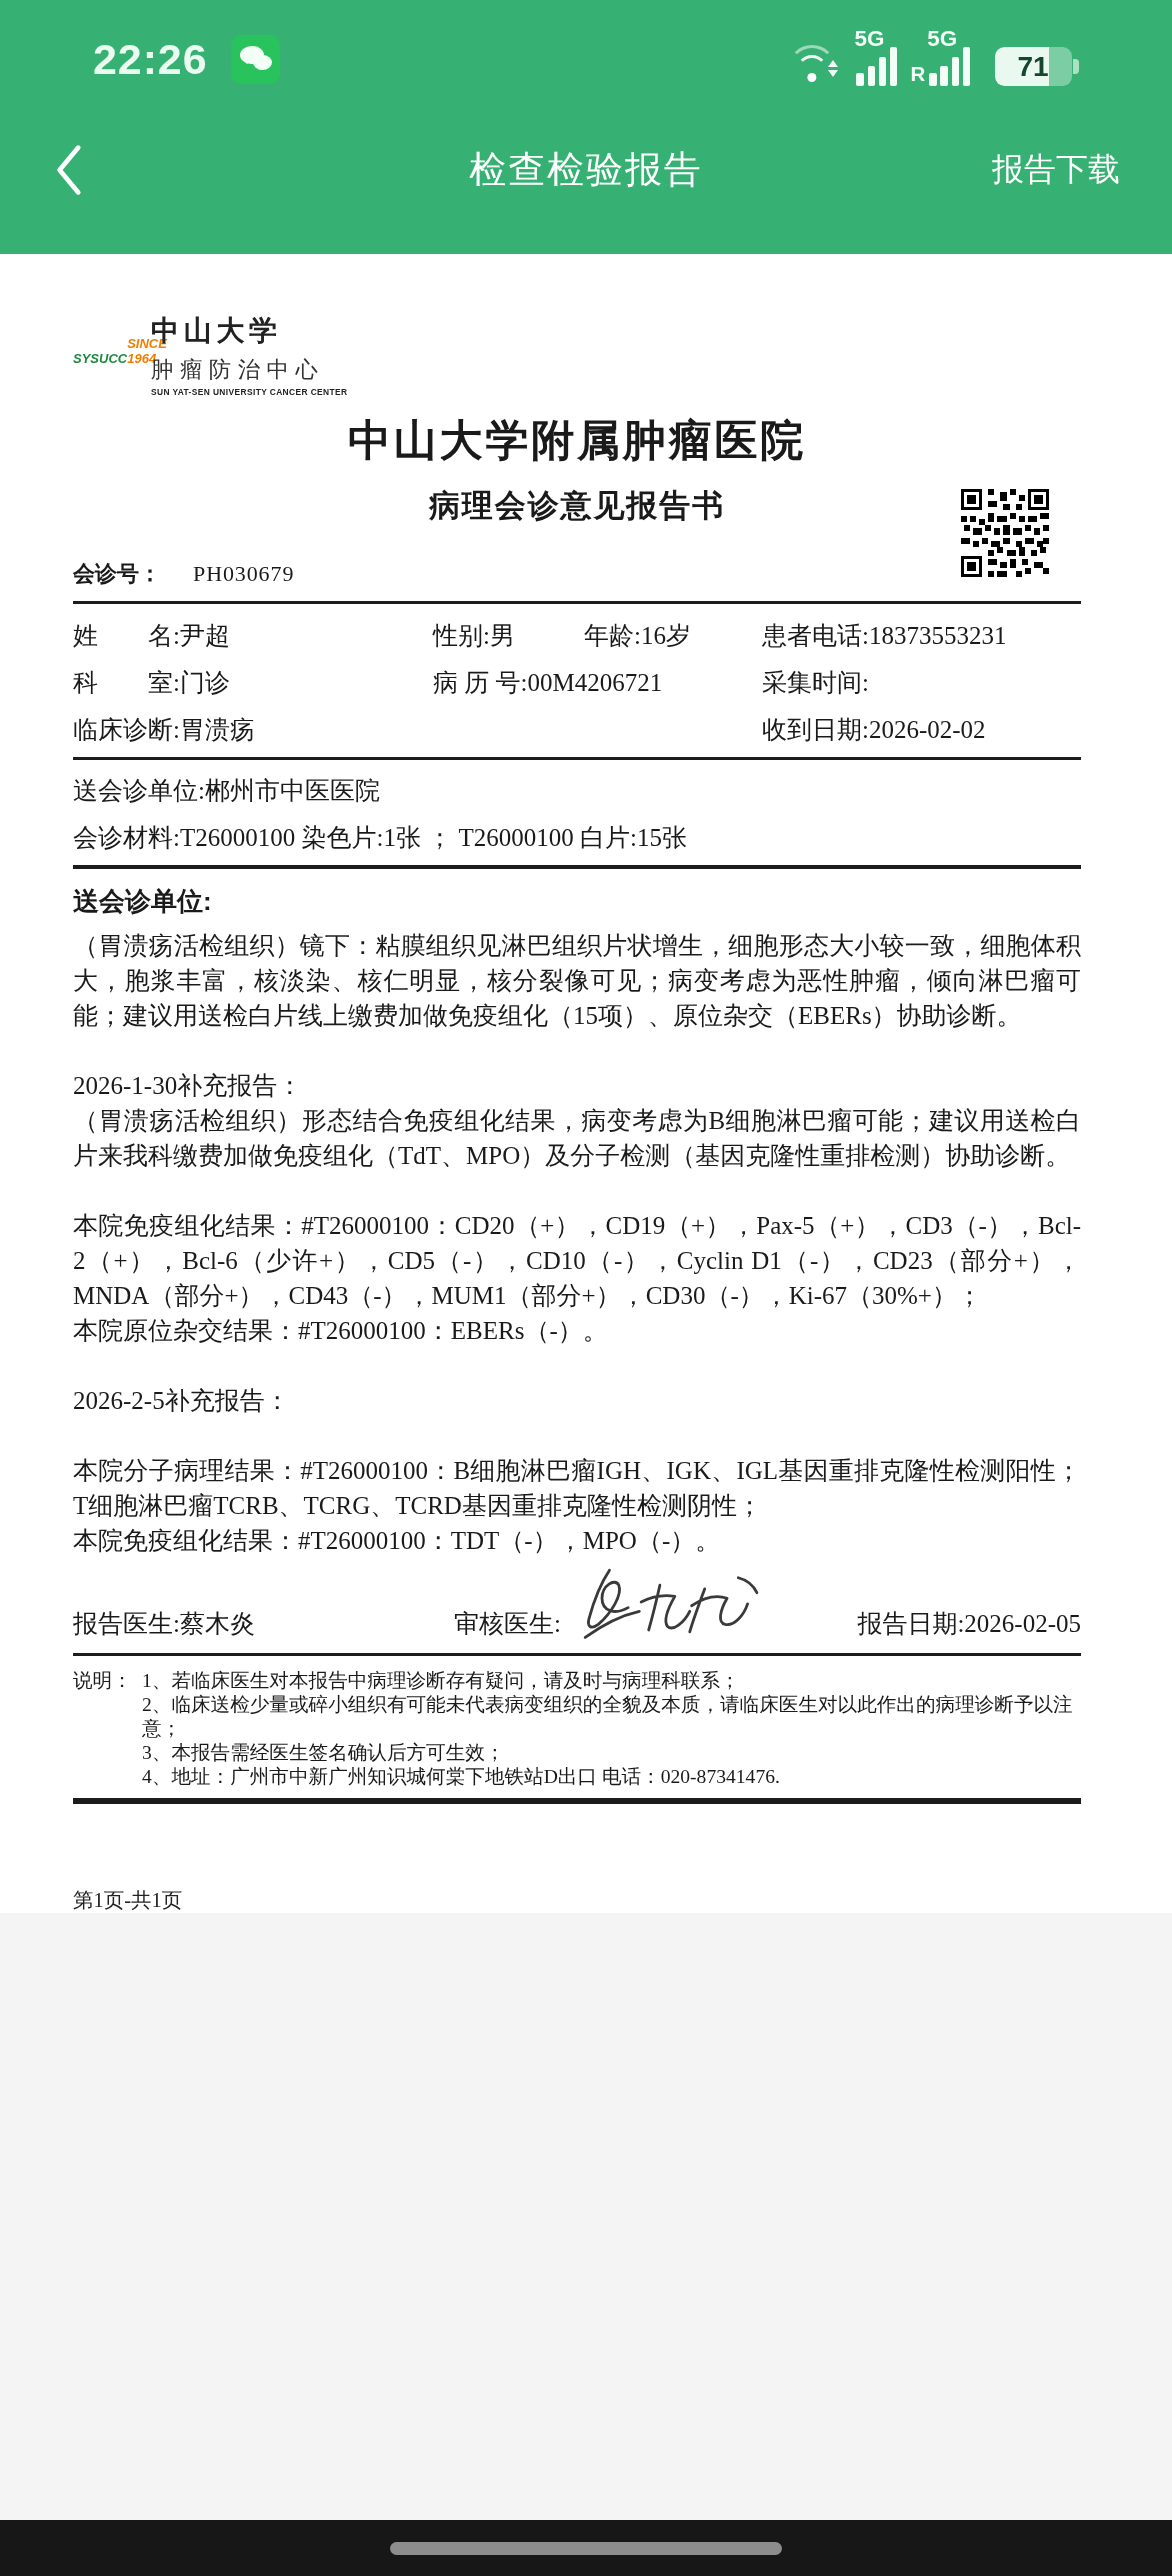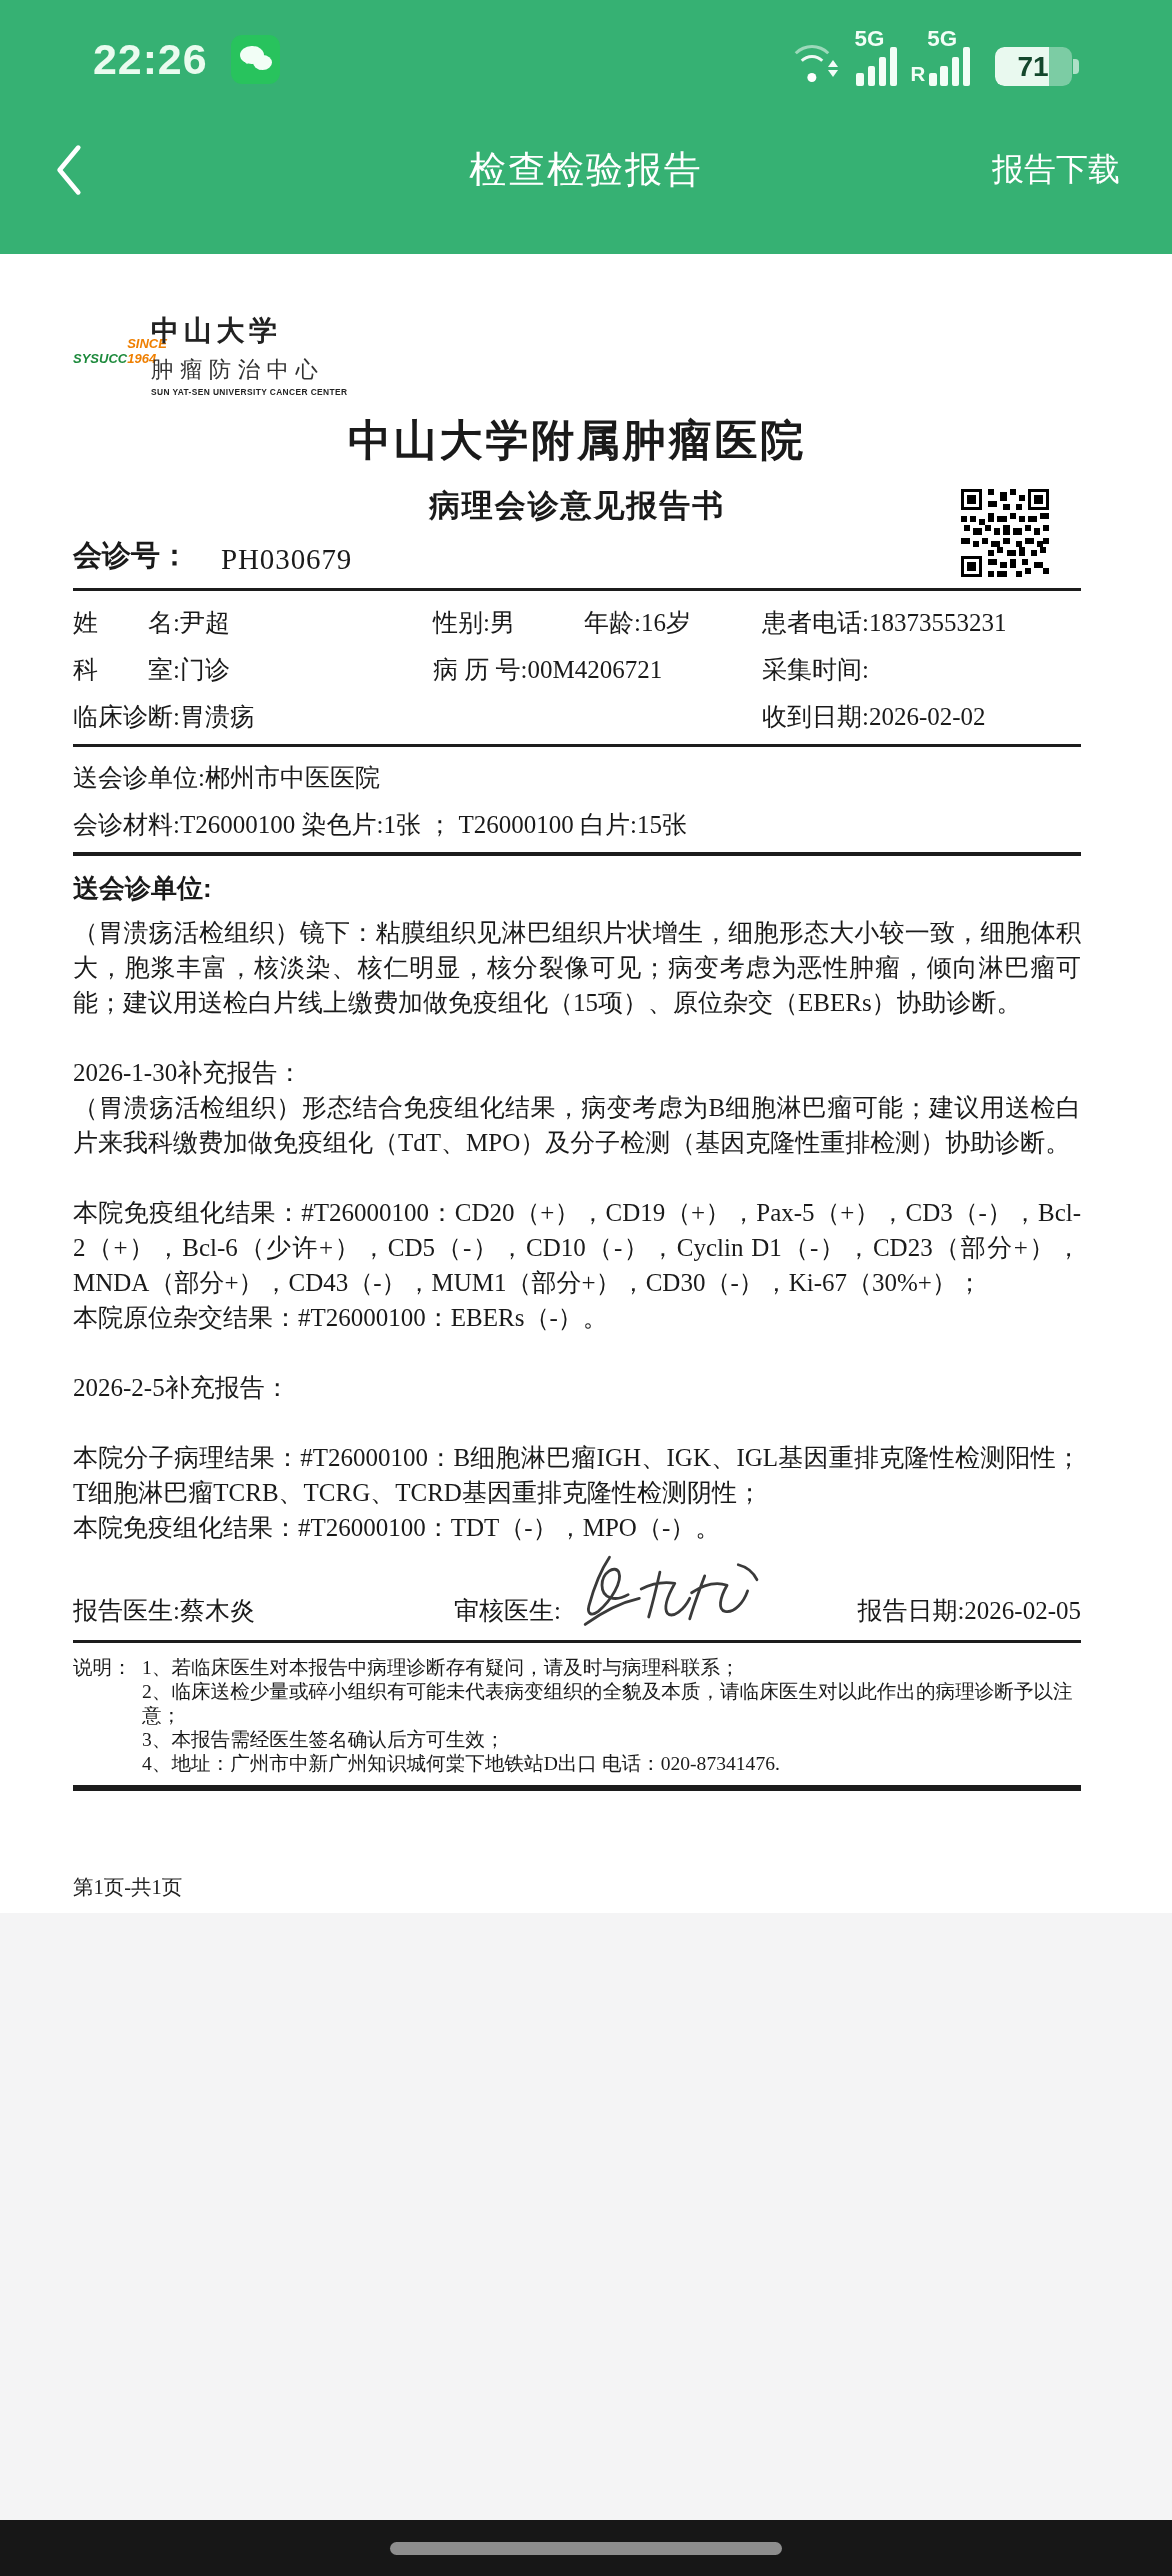--- a/index.html
+++ b/index.html
@@ -50,21 +50,21 @@
   .logo-cn2 { font-size:22.4px; letter-spacing:6.5px; color:#333; margin-top:3.7px; font-family:"Liberation Sans", sans-serif; }
   .logo-en  { font-size:8.4px; font-weight:bold; letter-spacing:0.4px; color:#222; margin-top:2.8px; white-space:nowrap; font-family:"Liberation Sans", sans-serif; }
   .logo-acr { font-size:13px; font-weight:bold; color:#1d8a3c; margin-top:1.9px; font-family:"Liberation Sans", sans-serif; }
   .logo-since { font-size:13px; font-weight:bold; color:#ef7f00; font-family:"Liberation Sans", sans-serif; }
 
   .hospital-title { text-align:center; font-size:43px; font-weight:bold; letter-spacing:2.8px; margin-top:15px; }
   .doc-title { text-align:center; font-size:31px; font-weight:600; letter-spacing:1.9px; margin-top:15px; font-family:"Liberation Sans", sans-serif; }
 
   .qr { position:absolute; top:235px; right:123px; width:88px; height:88px; }
 
-  .consult-row { margin-top:9px; font-size:29px; display:flex; align-items:flex-end; }
+  .consult-row { margin-top:32px; font-size:22px; display:flex; align-items:center; }
   .consult-label { font-family:"Liberation Sans", sans-serif; font-weight:bold; }
   .consult-value { margin-left:32px; letter-spacing:0.9px; }
 
   .rule { background:#1c1c1c; height:3.7px; margin-top:11.2px; }
   .rule.r2 { margin-top:3.7px; }
   .rule.thin { height:2.8px; }
   .rule.heavy { height:5.6px; }
 
   .info-block { padding-top:7.5px; }
   .info-row { display:flex; align-items:center; height:47px; font-size:25px; }

